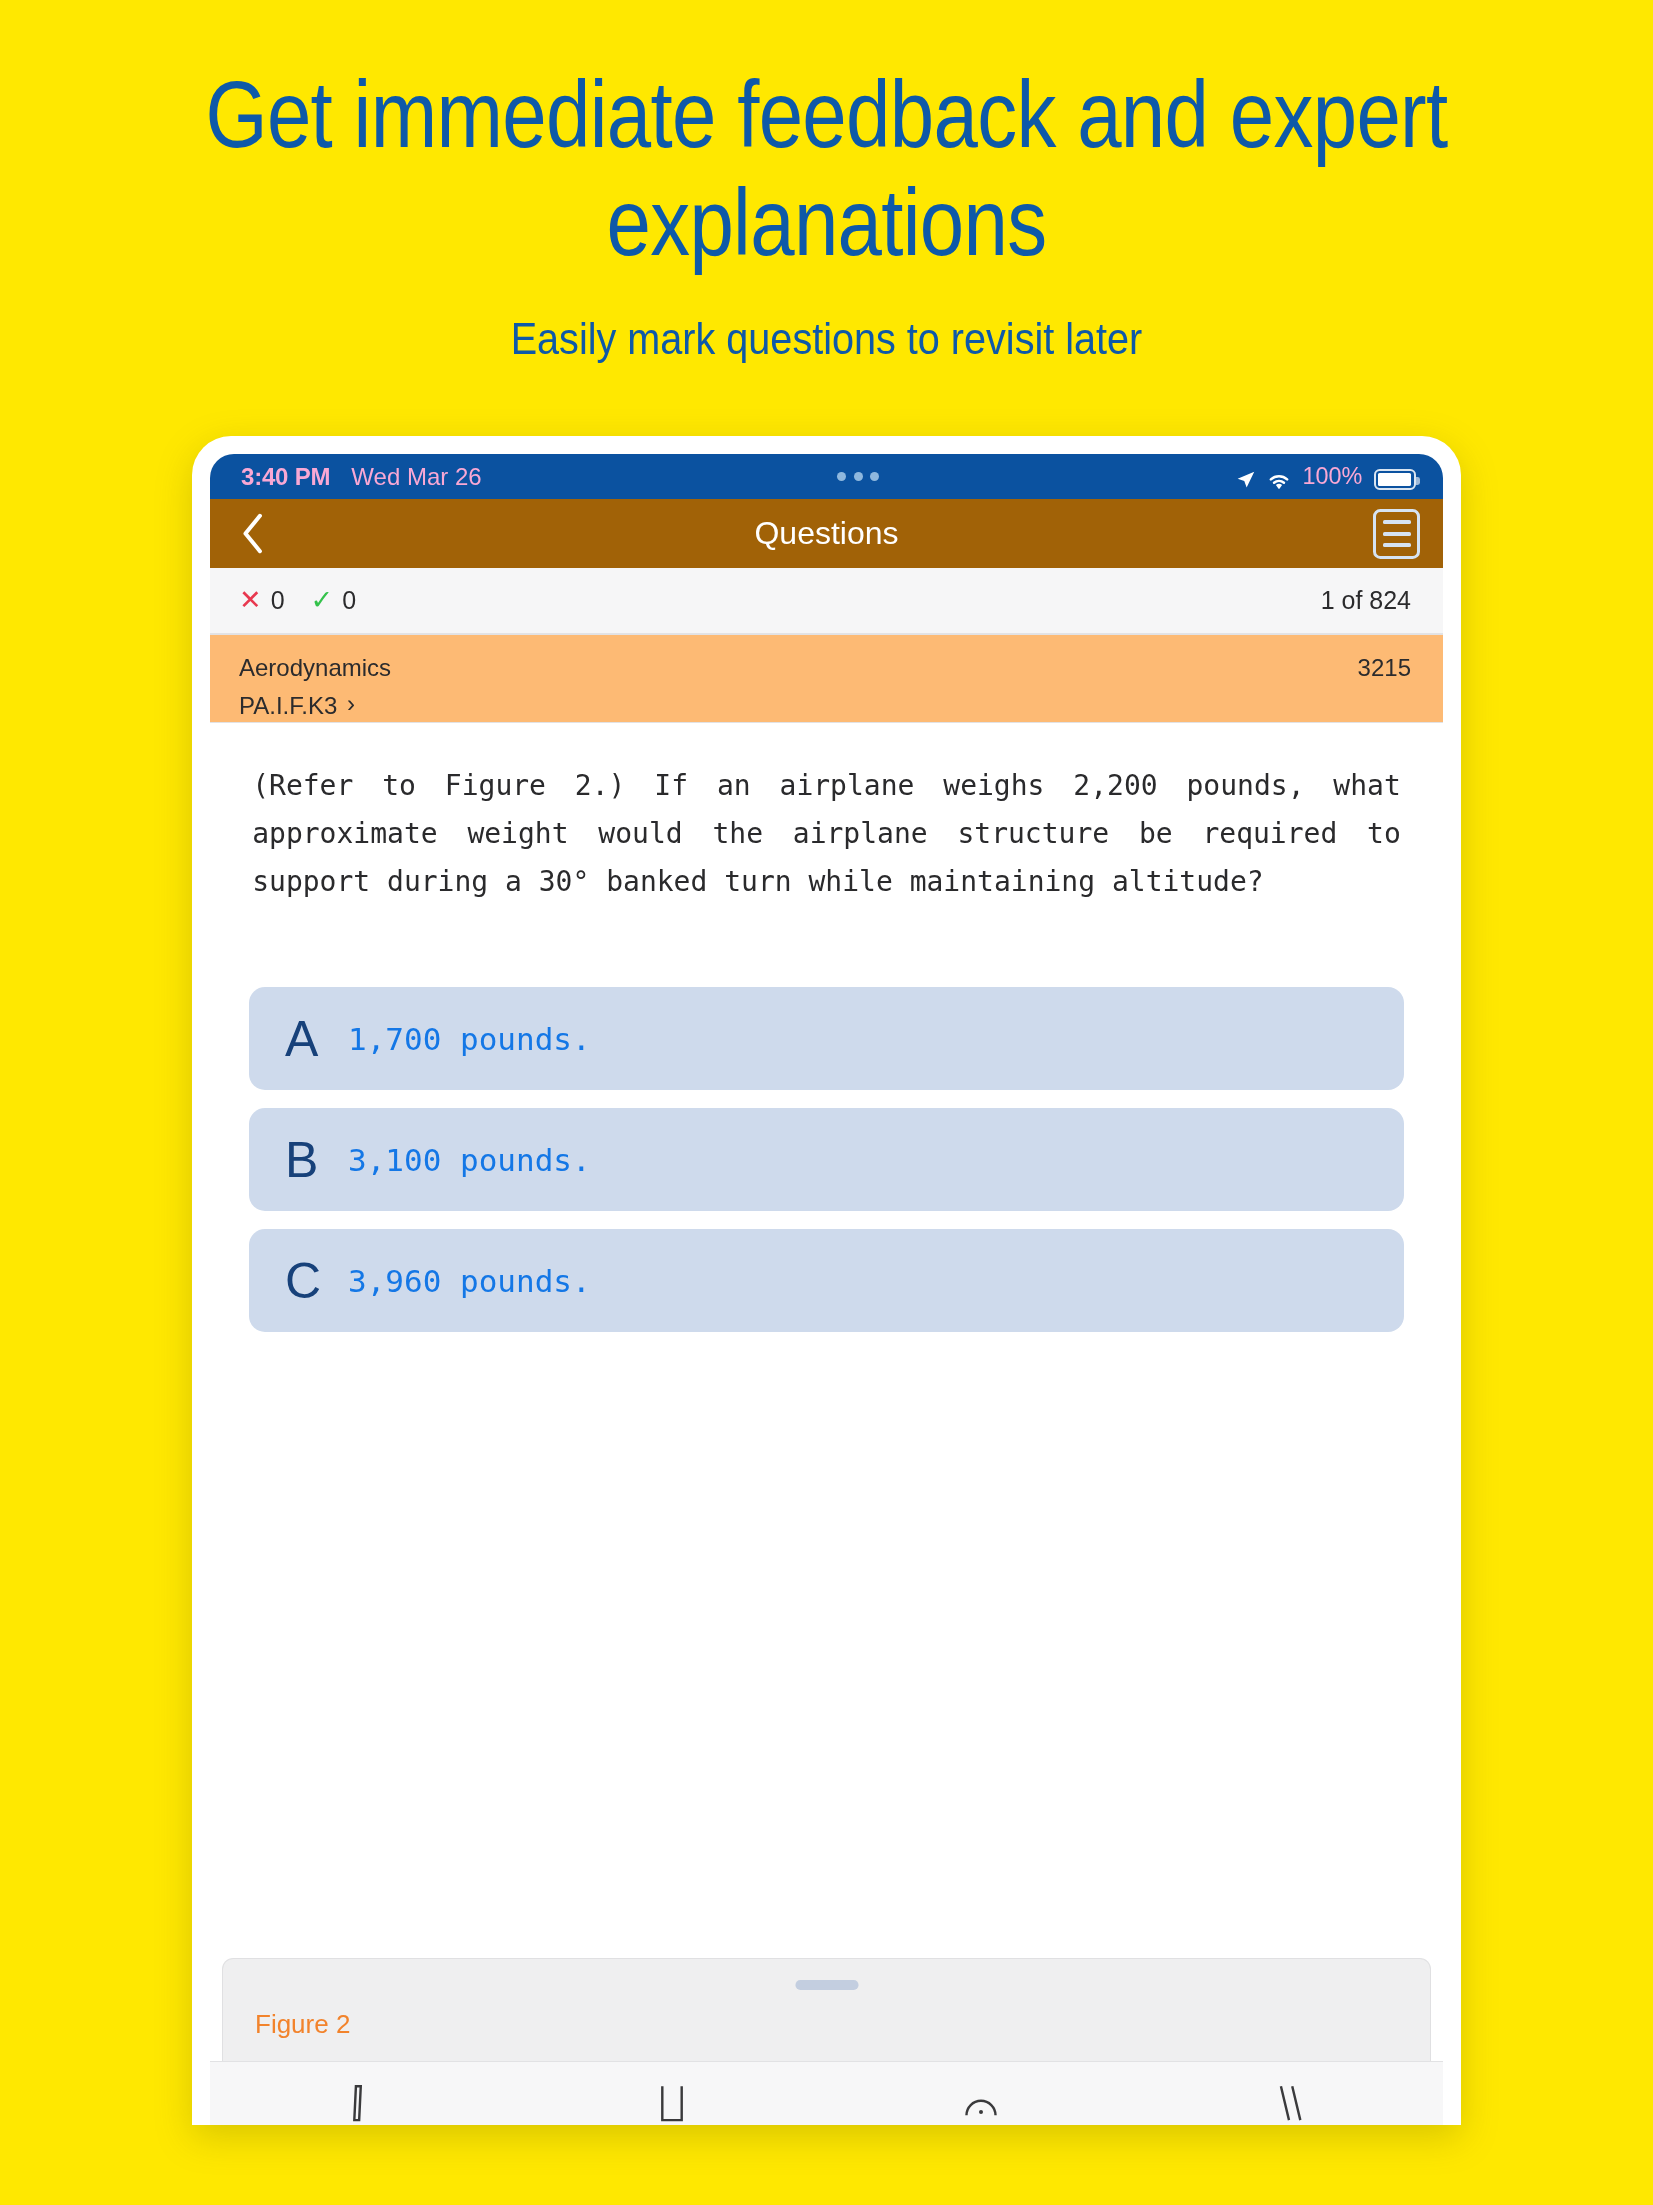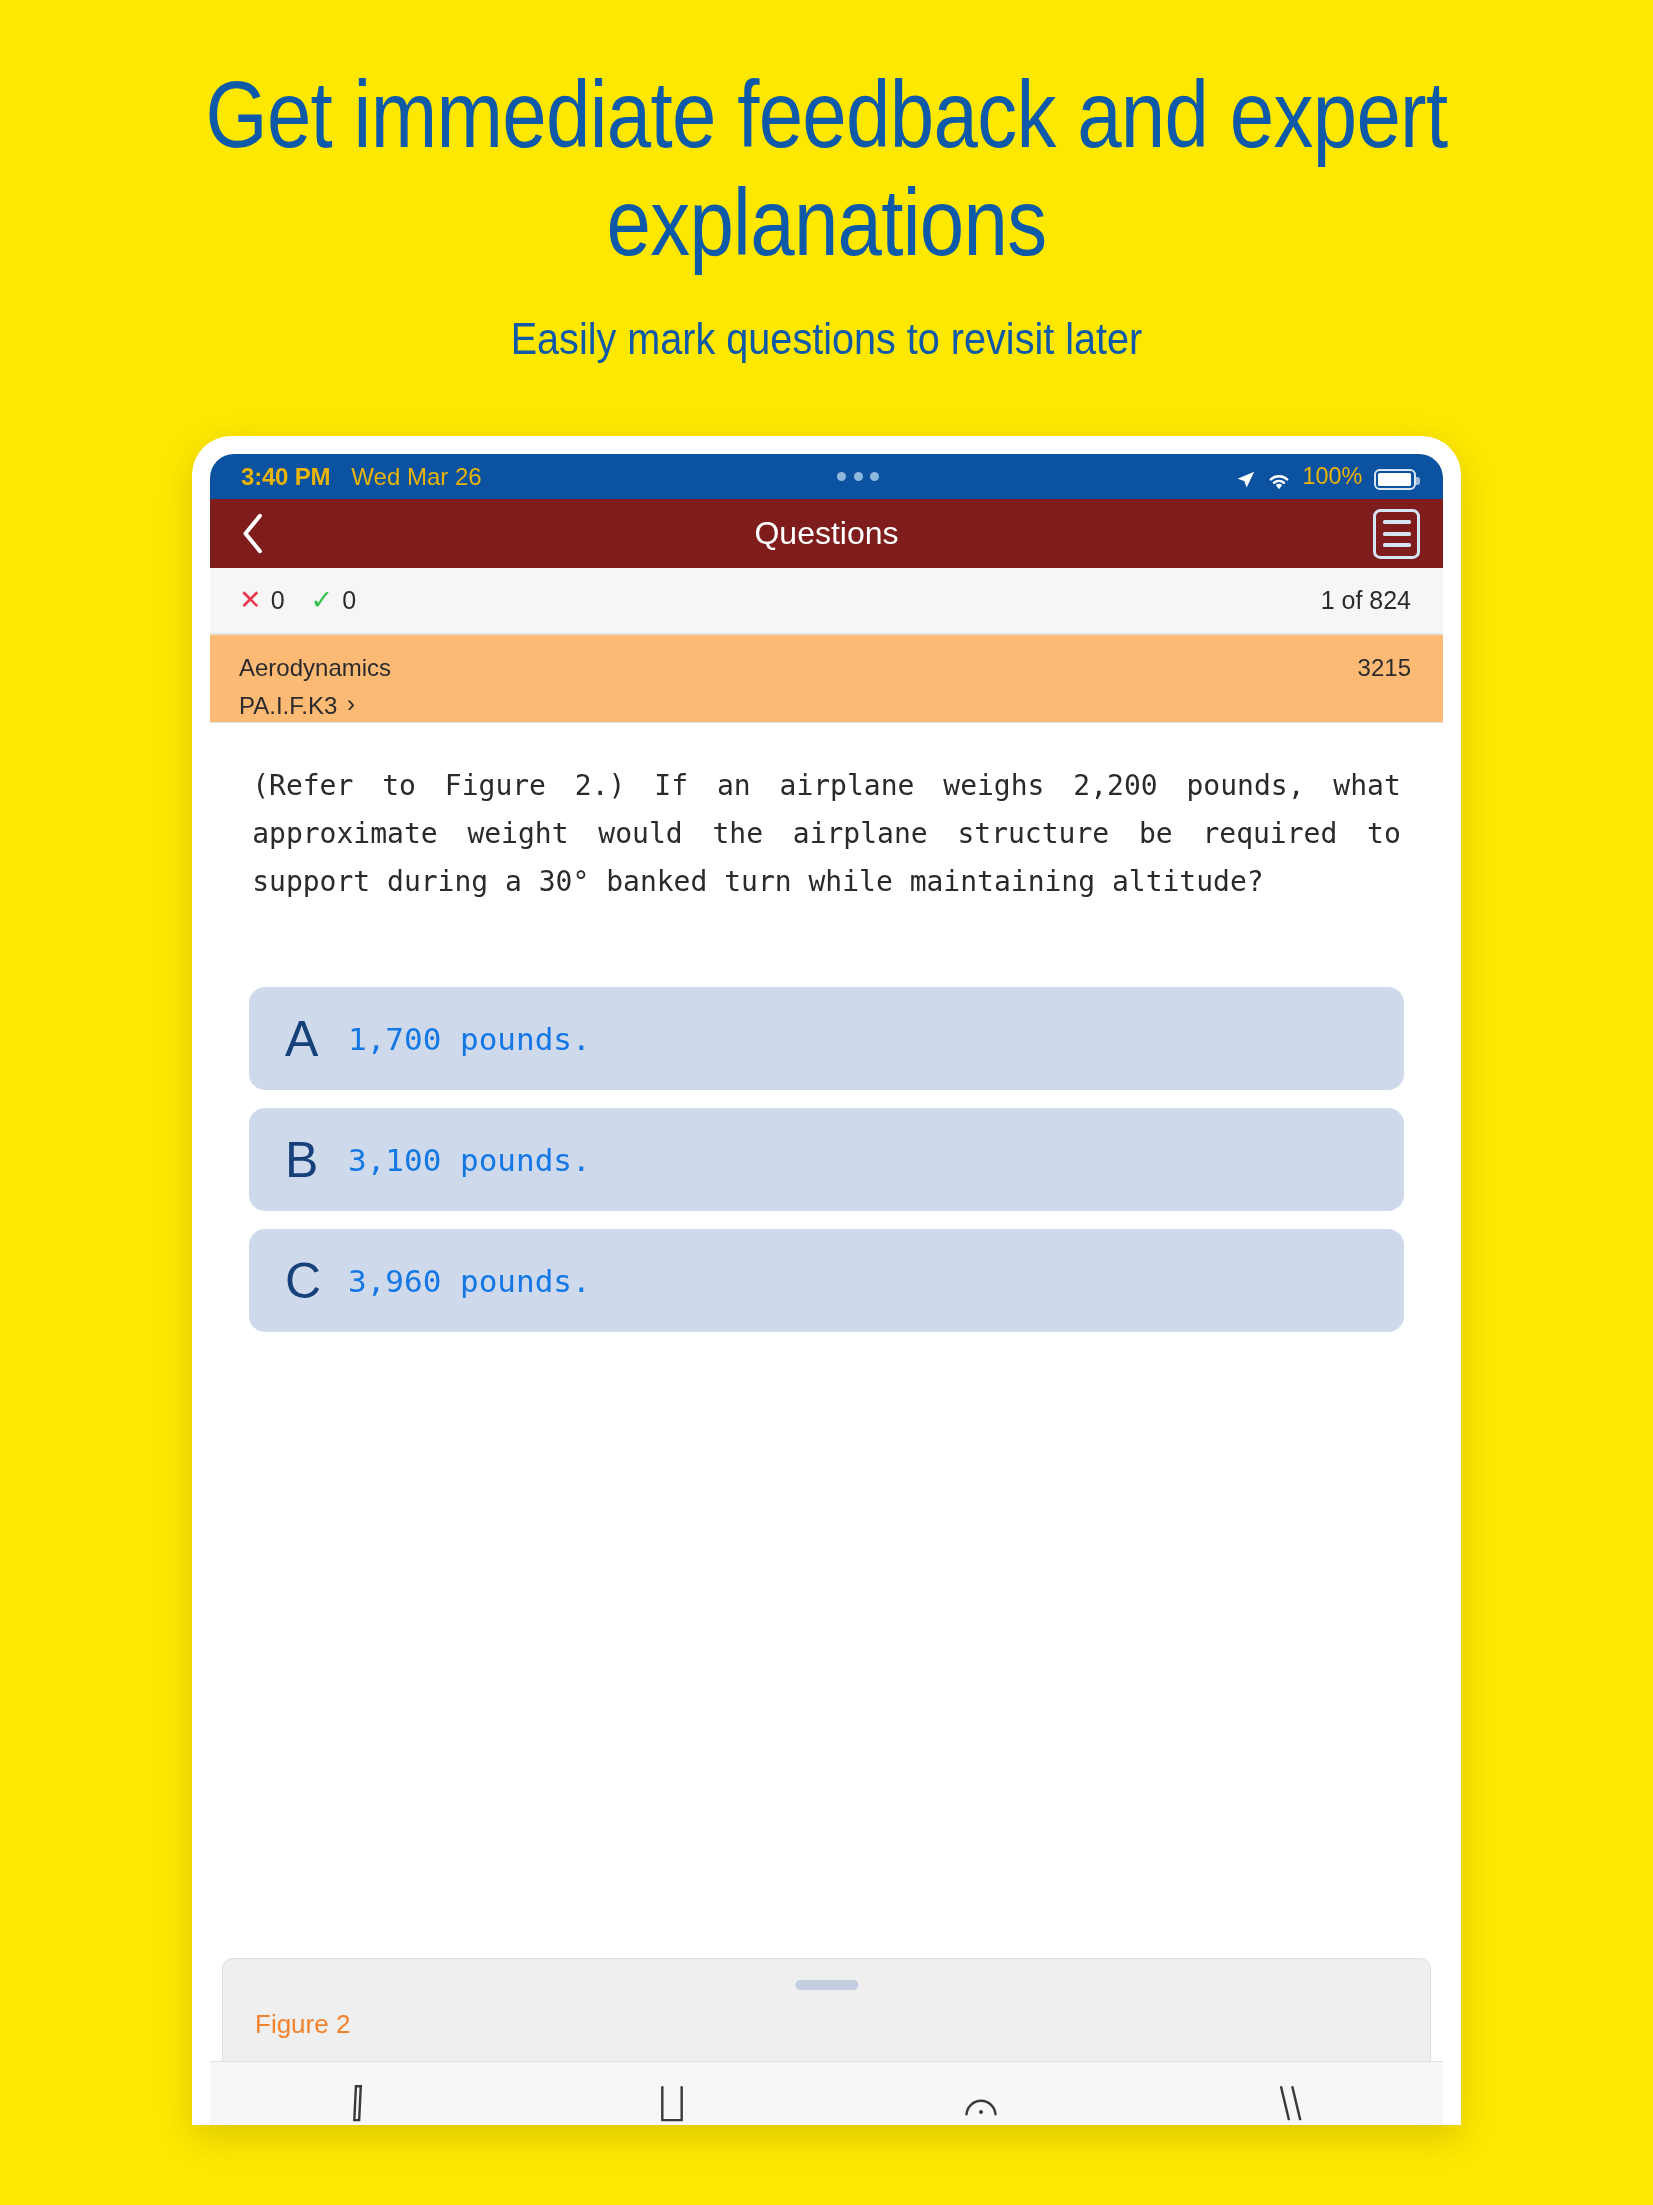--- a/index.html
+++ b/index.html
@@ -66,21 +66,21 @@
   }
 
   
   .statusbar {
     background:#0B52A0;
     height:45px;
     flex:0 0 45px;
     display:flex;
     align-items:center;
     padding:0 27.4px 0 31px;
-    color:#eab308;
+    color:#f9a8d4;
     font-size:24px;
   }
   .sb-left { display:flex; align-items:center; gap:21px; }
   .sb-time { font-weight:600; letter-spacing:-0.2px; }
   .sb-date { font-weight:400; }
   .sb-center { flex:1; display:flex; justify-content:center; align-items:center; }
   .dots { display:flex; gap:7.3px; }
   .dots i { width:9px; height:9px; border-radius:50%; background:#8FB8DE; display:block; }
   .sb-right { display:flex; align-items:flex-end; gap:11.3px; }
   .loc-arrow { width:21px; height:21px; display:block; }
@@ -92,21 +92,21 @@
   }
   .batt::after {
     content:""; position:absolute; right:-6.5px; top:5.7px;
     width:4px; height:8px; border-radius:0 2.4px 2.4px 0;
     background:rgba(255,255,255,0.6);
   }
   .batt i { display:block; height:100%; width:100%; background:#fff; border-radius:1.6px; }
 
   
   .navbar {
-    background:#7f1d1d;
+    background:#a16207;
     height:69px;
     flex:0 0 69px;
     display:flex;
     align-items:center;
     padding:0 22.6px 0 29px;
     position:relative;
   }
   .nav-back {
     width:44px; height:44px;
     display:flex; align-items:center; justify-content:flex-start;

